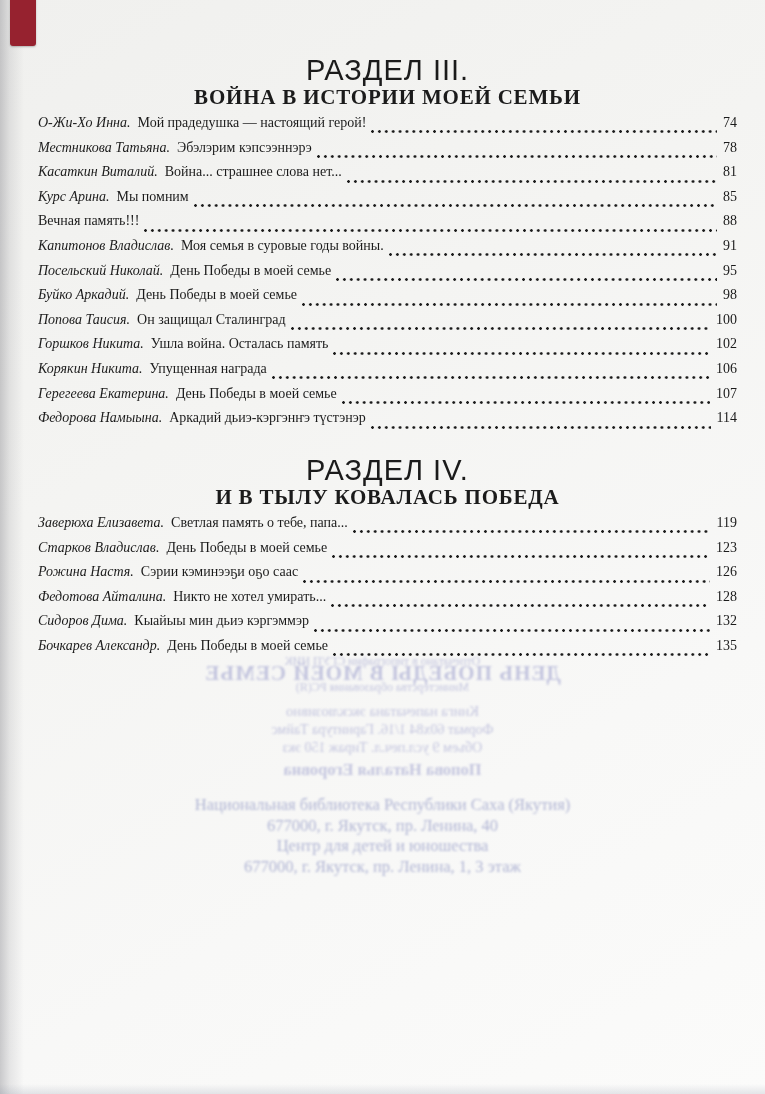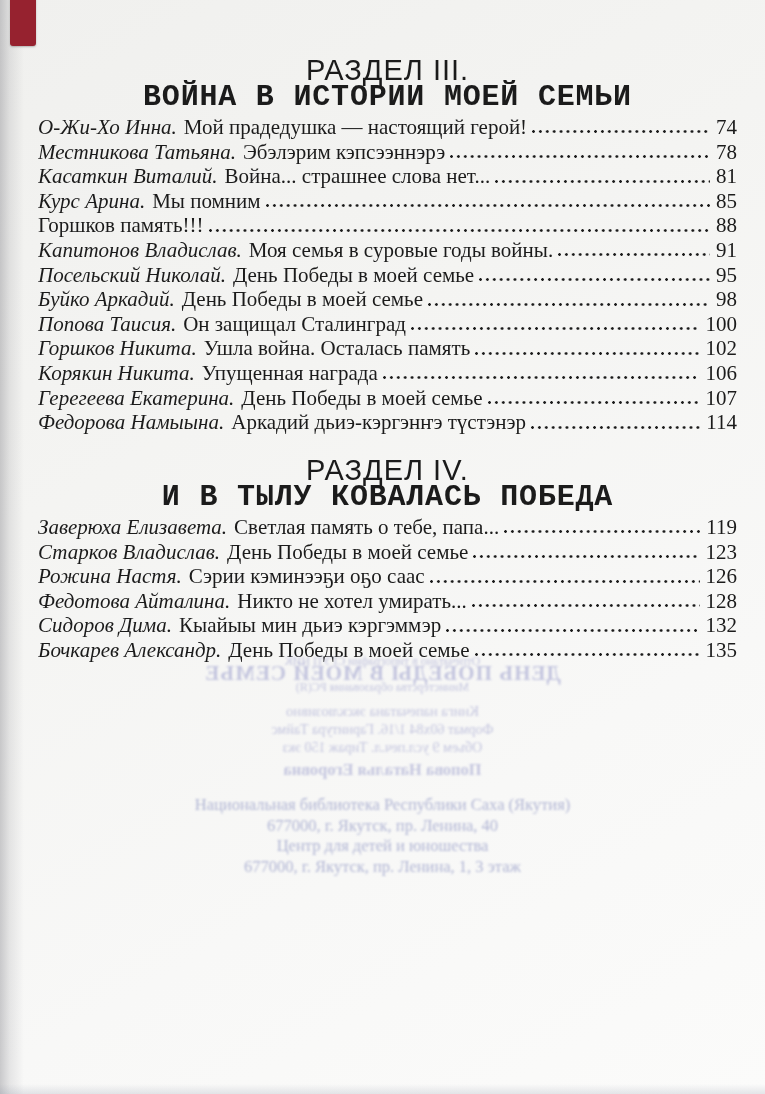--- a/index.html
+++ b/index.html
@@ -9,23 +9,23 @@
   .edge-left{position:absolute;left:0;top:0;bottom:0;width:24px;pointer-events:none;
         background:linear-gradient(90deg,rgba(110,110,118,.34),rgba(110,110,118,.14) 40%,rgba(110,110,118,0));}
   .edge-bottom{position:absolute;left:0;right:0;bottom:0;height:10px;pointer-events:none;
         background:linear-gradient(0deg,rgba(120,128,150,.18),rgba(120,128,150,0));}
   .corner-mark{position:absolute;left:10px;top:-3px;width:26px;height:49px;border-radius:1px 1px 3px 3px;
         box-shadow:0 1px 2px rgba(0,0,0,.25);}
   .toc-section{position:absolute;left:38px;right:28px;}
   .sec3{top:57px;}
   .sec4{top:457px;}
   .kicker{text-align:center;font-family:"Liberation Sans",sans-serif;font-size:29px;line-height:27px;letter-spacing:1px;}
-  .sec-title{text-align:center;font-family:Liberation Mono, monospace;font-weight:bold;font-size:30px;
+  .sec-title{text-align:center;font-family:Liberation Serif, serif;font-weight:bold;font-size:21px;
         line-height:27px;letter-spacing:.8px;margin-bottom:4px;}
-  .entry{display:flex;align-items:baseline;height:24.6px;font-size:21px;white-space:nowrap;overflow:hidden;}
+  .entry{display:flex;align-items:baseline;height:24.6px;font-size:14px;white-space:nowrap;overflow:hidden;}
   .entry .author{font-style:italic;margin-right:7px;flex:none;}
   .entry .etitle{flex:none;}
   .entry .leader{flex:1 1 auto;min-width:14px;align-self:stretch;position:relative;margin:0 4px 0 3px;}
   .entry .leader::after{content:"";position:absolute;left:2px;right:2px;top:15.4px;height:3px;
         background-image:radial-gradient(circle at 1.5px 1.5px,#1b1b1b 1.15px,rgba(0,0,0,0) 1.55px);
         background-size:6.9px 3px;background-repeat:repeat-x;}
   .pnum{flex:none;}
   
   .showthrough{position:absolute;text-align:center;pointer-events:none;}
   .colophon{left:60px;right:60px;top:655px;transform:scaleX(-1);filter:blur(1.3px);opacity:.8;}
@@ -69,21 +69,21 @@
           <span class="leader"></span>
           <span class="pnum">81</span>
         </div>
         <div class="entry">
           <span class="author">Курс Арина.</span>
           <span class="etitle">Мы помним</span>
           <span class="leader"></span>
           <span class="pnum">85</span>
         </div>
         <div class="entry">
-          <span class="etitle">Горшков память!!!</span>
+          <span class="etitle">Вечная память!!!</span>
           <span class="leader"></span>
           <span class="pnum">88</span>
         </div>
         <div class="entry">
           <span class="author">Капитонов Владислав.</span>
           <span class="etitle">Моя семья в суровые годы войны.</span>
           <span class="leader"></span>
           <span class="pnum">91</span>
         </div>
         <div class="entry">

